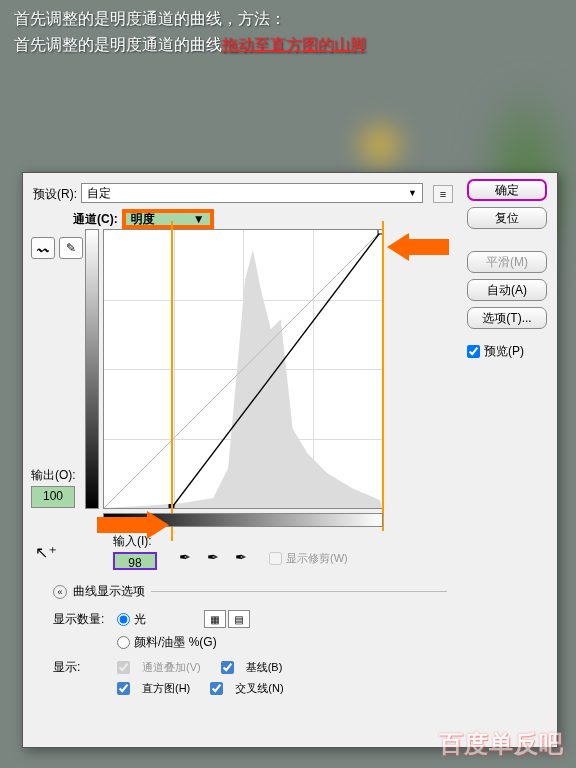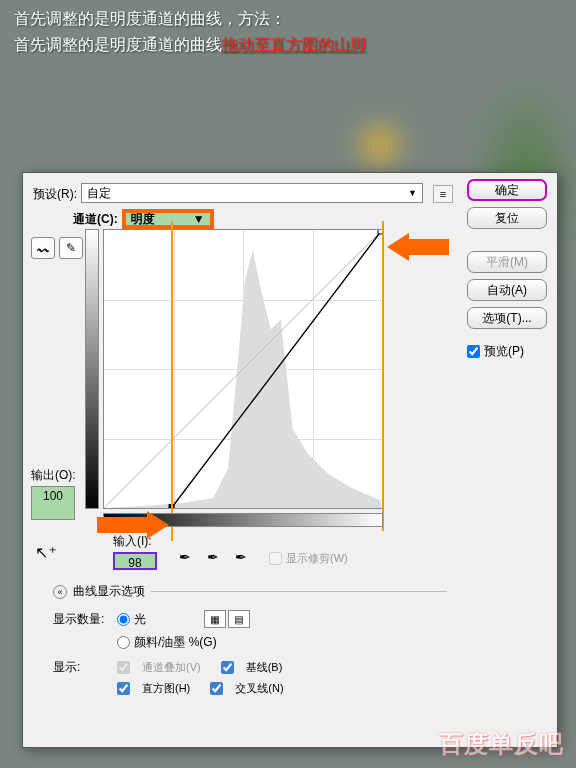--- a/index.html
+++ b/index.html
@@ -186,21 +186,21 @@
       width: 14px; height: 280px;
       background: linear-gradient(to bottom, #fff, #000);
       border: 1px solid #888;
     }
     .output-section {
       position: absolute;
       top: 294px; left: 8px;
       width: 50px;
     }
     .output-section .val {
-      width: 44px; height: 34px;
+      width: 44px; height: 22px;
       background: #a8d8a8;
       border: 1px solid #888;
       text-align: center;
       line-height: 18px;
       margin-top: 2px;
     }
     .input-section {
       position: absolute;
       top: 360px; left: 90px;
     }

